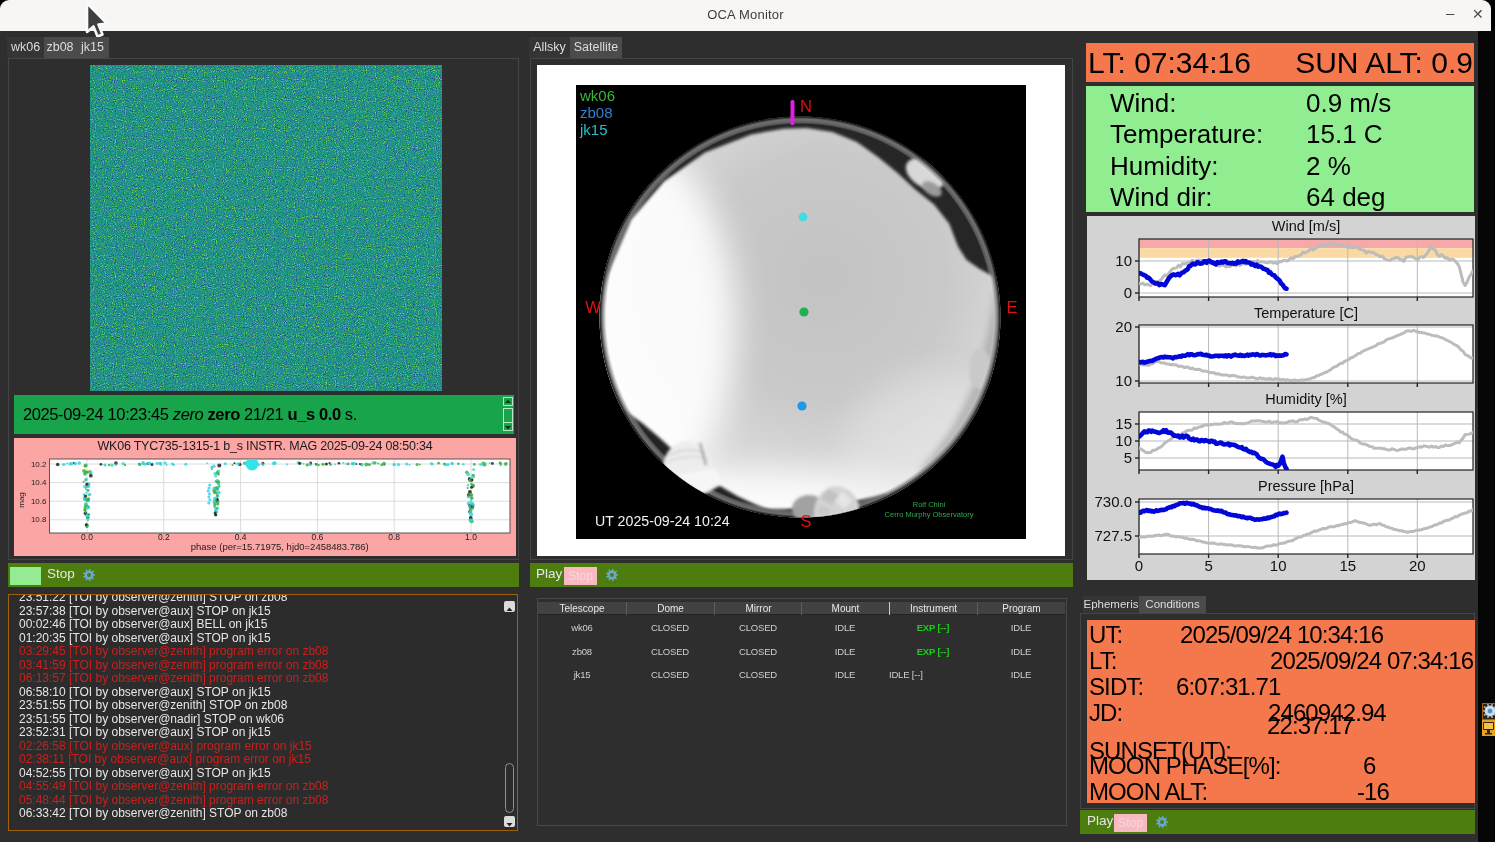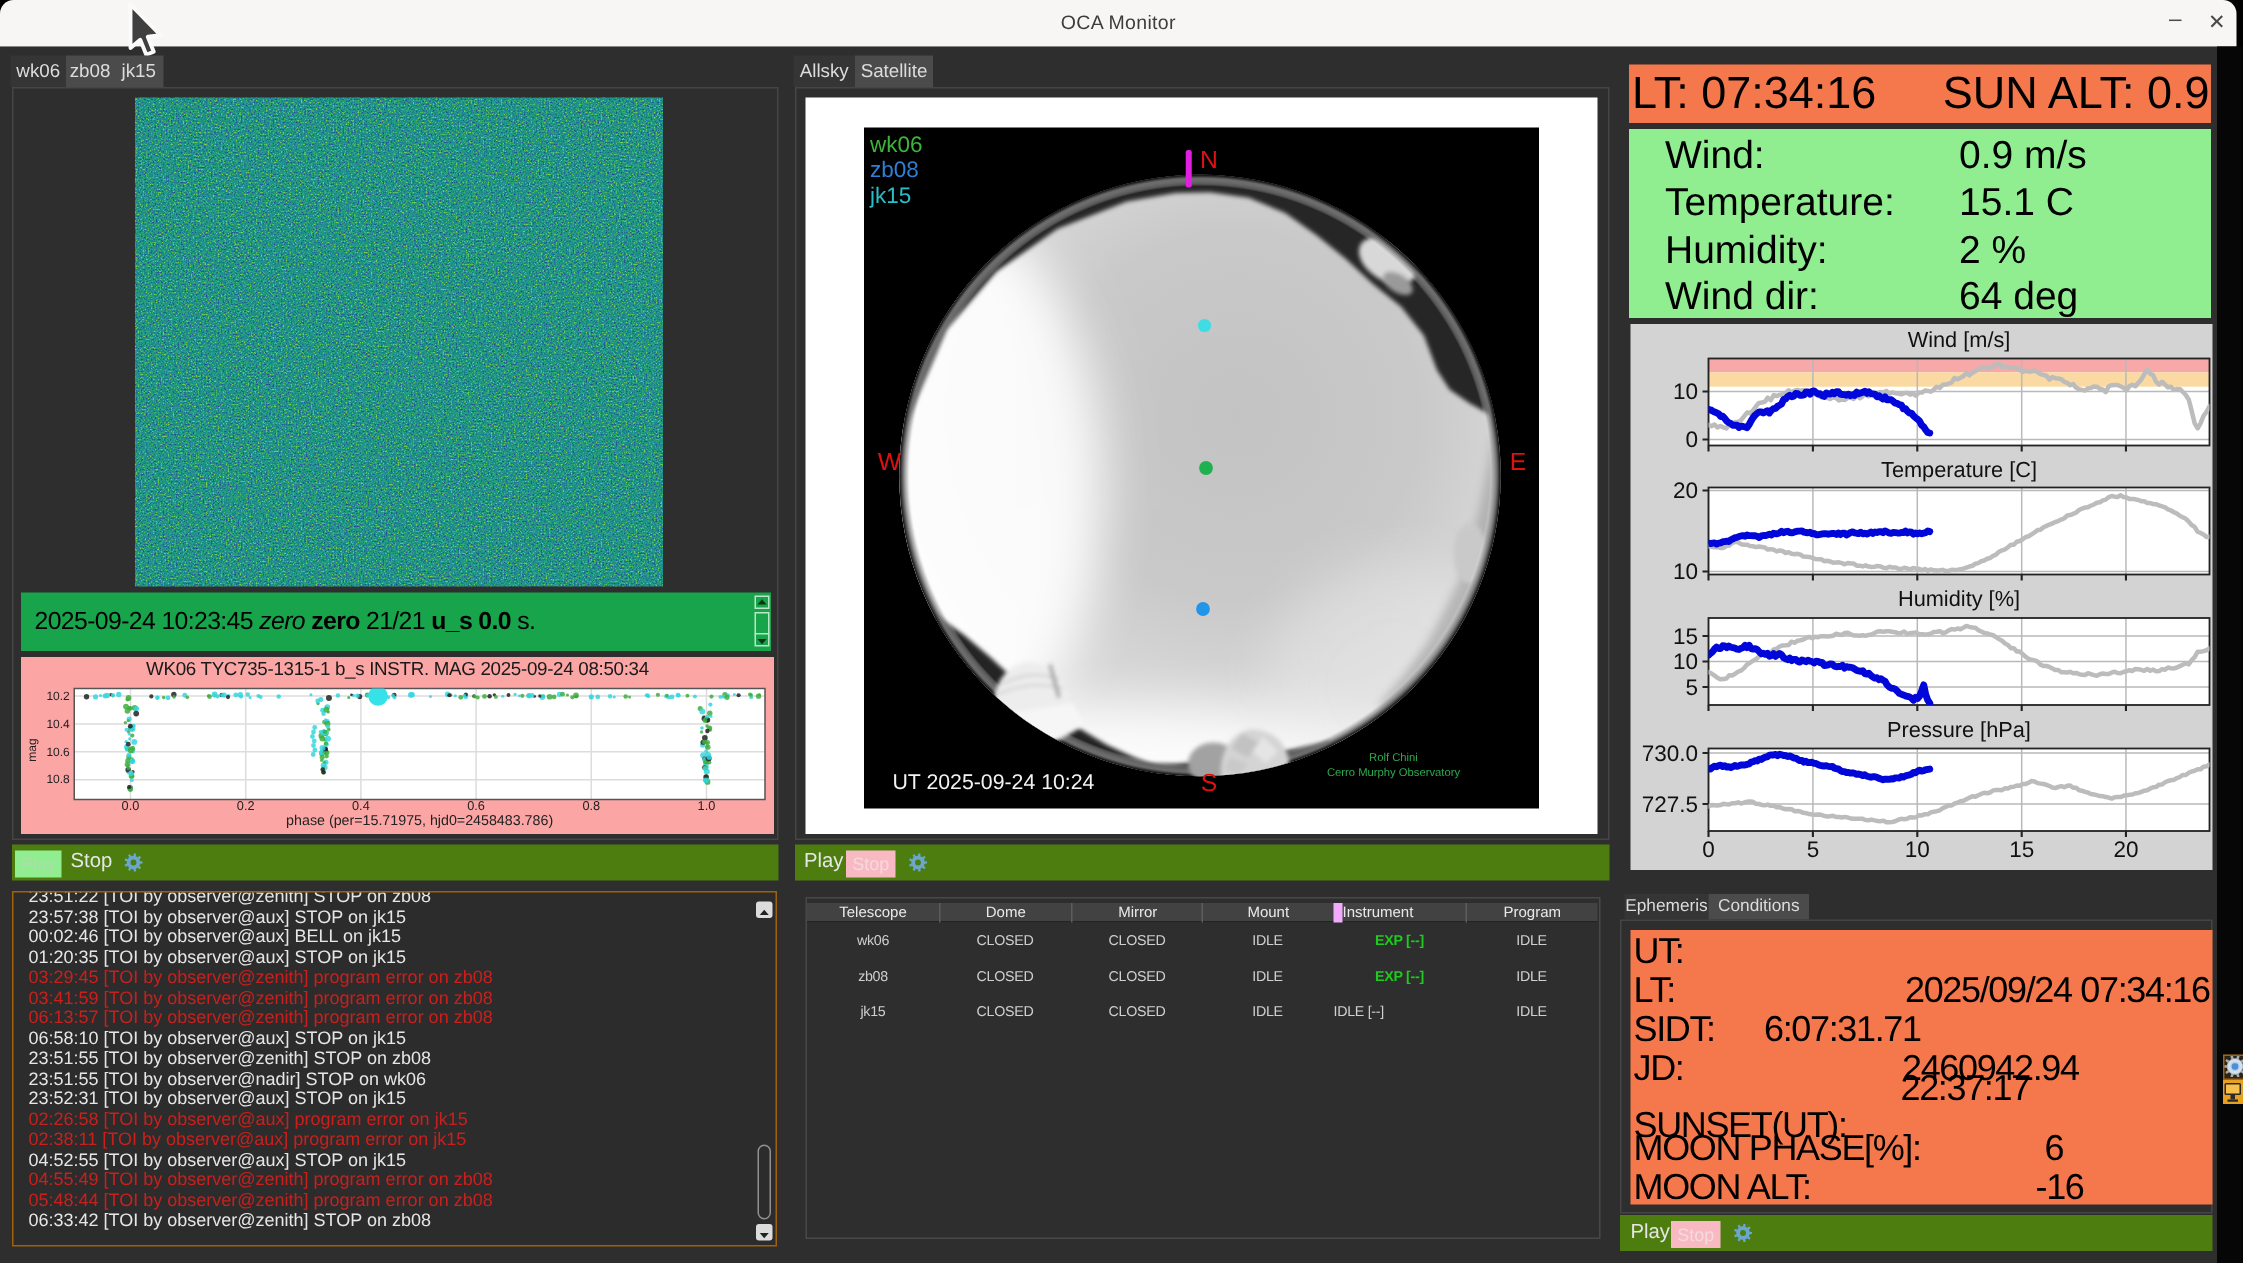--- a/index.html
+++ b/index.html
@@ -512,21 +512,21 @@
           <path d="M10.73,4.96L10.93,5.72L12.55,5.76L12.55,7.24L10.93,7.28L10.73,8.04L10.40,8.75L11.62,9.82L10.66,10.96L9.39,9.95L8.75,10.40L8.04,10.73L8.28,12.33L6.82,12.59L6.50,11.00L5.72,10.93L4.96,10.73L4.12,12.12L2.83,11.37L3.61,9.95L3.05,9.39L2.60,8.75L1.06,9.27L0.56,7.87L2.07,7.28L2.00,6.50L2.07,5.72L0.56,5.13L1.06,3.73L2.60,4.25L3.05,3.61L3.61,3.05L2.83,1.63L4.12,0.88L4.96,2.27L5.72,2.07L6.50,2.00L6.82,0.41L8.28,0.67L8.04,2.27L8.75,2.60L9.39,3.05L10.66,2.04L11.62,3.18L10.40,4.25ZM8.45,6.50A1.95,1.95 0 1 0 4.55,6.50A1.95,1.95 0 1 0 8.45,6.50Z" fill="#6ba6cd" fill-rule="evenodd"></path>
         </g>
       </svg></div>
 </div>
 <div class="abs" style="left:537px;top:598px;width:530px;height:228px;border:1px solid #484848;background:#2e2e2e">
     <div class="abs" style="left:0px;top:3px;width:527px;height:13px;background:#424242;border-bottom:1px solid #232323">
       <div class="abs" style="left:0px;top:0;width:88px;height:13px;text-align:center;font-size:10px;line-height:13px;color:#e9e9e9">Telescope</div>
       <div class="abs" style="left:88px;top:0;width:88px;height:13px;border-left:1px solid #5d5d5d;text-align:center;font-size:10px;line-height:13px;color:#e9e9e9">Dome</div>
       <div class="abs" style="left:176px;top:0;width:88px;height:13px;border-left:1px solid #5d5d5d;text-align:center;font-size:10px;line-height:13px;color:#e9e9e9">Mirror</div>
       <div class="abs" style="left:263px;top:0;width:88px;height:13px;border-left:1px solid #5d5d5d;text-align:center;font-size:10px;line-height:13px;color:#e9e9e9">Mount</div>
-      <div class="abs" style="left:351px;top:0;width:88px;height:13px;border-left:6px solid #f0abfc;font-size:10px;line-height:13px;color:#e9e9e9">Instrument</div>
+      <div class="abs" style="left:351px;top:0;width:88px;height:13px;border-left:1px solid #f0abfc;text-align:center;font-size:10px;line-height:13px;color:#e9e9e9">Instrument</div>
       <div class="abs" style="left:439px;top:0;width:88px;height:13px;border-left:1px solid #5d5d5d;text-align:center;font-size:10px;line-height:13px;color:#e9e9e9">Program</div>
     </div>
     <div class="abs" style="left:0px;top:23px;width:88px;text-align:center;font-size:9.5px;letter-spacing:-0.2px;color:#cfcfcf">wk06</div>
     <div class="abs" style="left:88px;top:23px;width:88px;text-align:center;font-size:9.5px;letter-spacing:-0.2px;color:#cfcfcf">CLOSED</div>
     <div class="abs" style="left:176px;top:23px;width:88px;text-align:center;font-size:9.5px;letter-spacing:-0.2px;color:#cfcfcf">CLOSED</div>
     <div class="abs" style="left:263px;top:23px;width:88px;text-align:center;font-size:9.5px;letter-spacing:-0.2px;color:#cfcfcf">IDLE</div>
     <div class="abs" style="left:351px;top:23px;width:88px;text-align:center;font-size:9.5px;letter-spacing:-0.2px;color:#cfcfcf"><span style="color:#1ecb1e;font-weight:bold">EXP [--]</span></div>
     <div class="abs" style="left:439px;top:23px;width:88px;text-align:center;font-size:9.5px;letter-spacing:-0.2px;color:#cfcfcf">IDLE</div>
     <div class="abs" style="left:0px;top:46.5px;width:88px;text-align:center;font-size:9.5px;letter-spacing:-0.2px;color:#cfcfcf">zb08</div>
     <div class="abs" style="left:88px;top:46.5px;width:88px;text-align:center;font-size:9.5px;letter-spacing:-0.2px;color:#cfcfcf">CLOSED</div>
@@ -689,20 +689,21 @@
       <text x="121.6" y="355" font-size="15px" fill="#111" text-anchor="middle">5</text>
       <text x="191.2" y="355" font-size="15px" fill="#111" text-anchor="middle">10</text>
       <text x="260.8" y="355" font-size="15px" fill="#111" text-anchor="middle">15</text>
       <text x="330.3" y="355" font-size="15px" fill="#111" text-anchor="middle">20</text>
     </svg></div>
 <div class="tab sel" style="left:1083px;top:596px;width:56px;height:17px;line-height:17px;font-size:11.5px">Ephemeris</div>
 <div class="tab" style="left:1139px;top:596px;width:67px;height:17px;line-height:17px;font-size:11.5px">Conditions</div>
 <div class="pane" style="left:1080px;top:613px;width:395px;height:196px"></div>
 <div class="abs" style="left:1087px;top:620px;width:388px;height:183px;background:#f5784d;overflow:hidden">
     <div class="abs" style="left:2px;top:1px;font-size:24px;letter-spacing:-0.9px;color:#000;white-space:pre">UT:</div>
+    <div class="abs" style="left:93px;top:1px;font-size:24px;letter-spacing:-0.9px;color:#000;white-space:pre">2025/09/24 10:34:16</div>
     <div class="abs" style="left:2px;top:27px;font-size:24px;letter-spacing:-0.9px;color:#000;white-space:pre">LT:</div>
     <div class="abs" style="left:183px;top:27px;font-size:24px;letter-spacing:-0.9px;color:#000;white-space:pre">2025/09/24 07:34:16</div>
     <div class="abs" style="left:2px;top:53px;font-size:24px;letter-spacing:-0.9px;color:#000;white-space:pre">SIDT:</div>
     <div class="abs" style="left:89px;top:53px;font-size:24px;letter-spacing:-0.9px;color:#000;white-space:pre">6:07:31.71</div>
     <div class="abs" style="left:2px;top:79px;font-size:24px;letter-spacing:-0.9px;color:#000;white-space:pre">JD:</div>
     <div class="abs" style="left:181px;top:79px;font-size:24px;letter-spacing:-0.9px;color:#000;white-space:pre">2460942.94</div>
     <div class="abs" style="left:2px;top:117px;font-size:24px;letter-spacing:-0.9px;color:#000;white-space:pre">SUNSET(UT):</div>
     <div class="abs" style="left:180px;top:92px;font-size:24px;letter-spacing:-0.9px;color:#000;white-space:pre">22:37:17</div>
     <div class="abs" style="left:2px;top:132px;font-size:24px;letter-spacing:-0.9px;color:#000;white-space:pre">MOON PHASE[%]:</div>
     <div class="abs" style="left:276px;top:132px;font-size:24px;letter-spacing:-0.9px;color:#000;white-space:pre">6</div>

